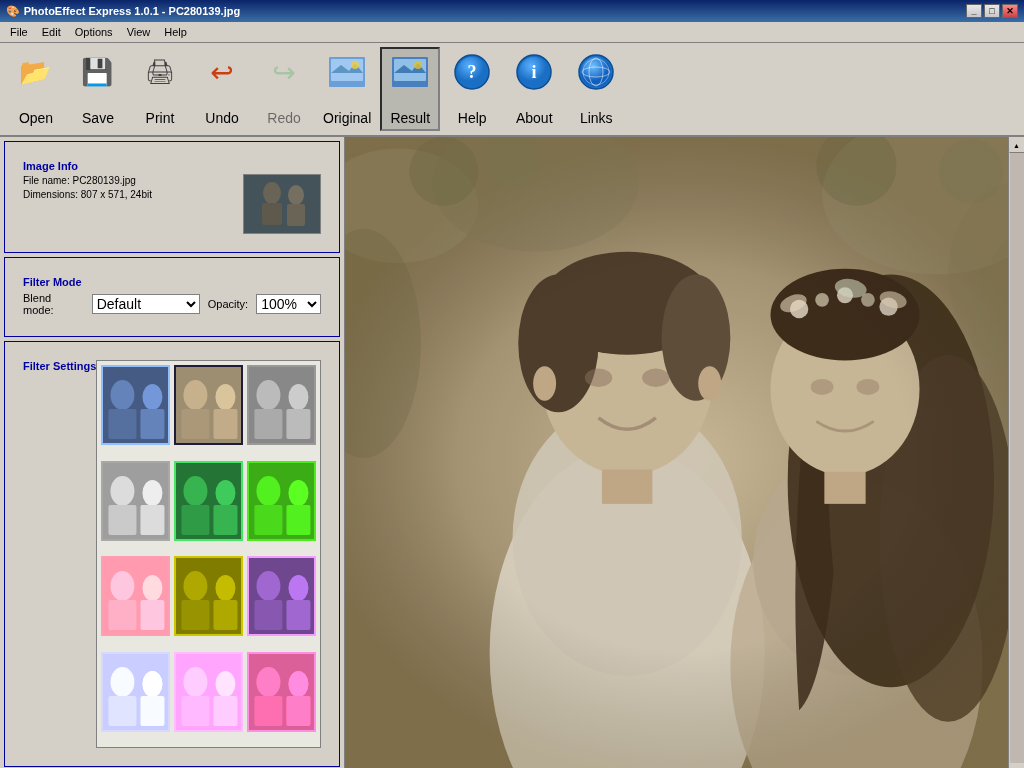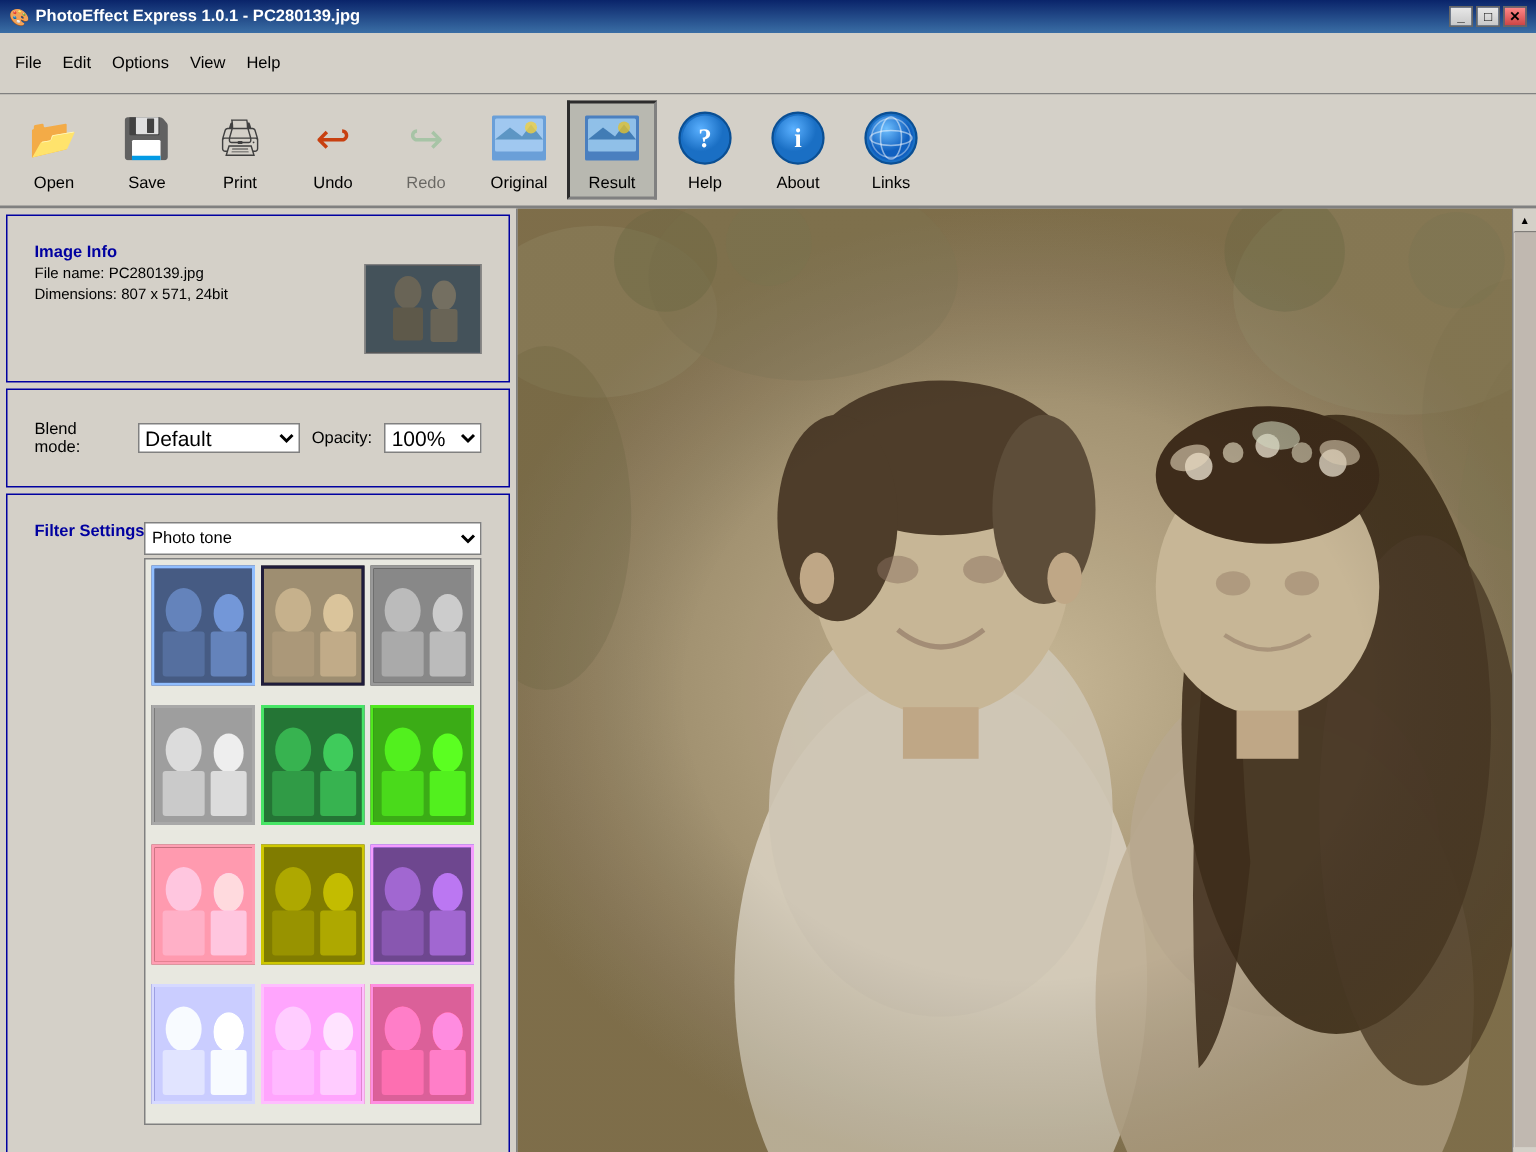--- a/index.html
+++ b/index.html
@@ -25,21 +25,21 @@
       display: flex; align-items: center; justify-content: center;
       background: linear-gradient(to bottom, #e8e8e8, #c8c8c8);
       color: #000;
       font-weight: bold;
     }
     .title-btn.close { background: linear-gradient(to bottom, #f88, #c44); }
 
     
     .menu-bar {
       background: #d4d0c8;
-      padding: 12px 4px;
+      padding: 2px 4px;
       display: flex;
       gap: 2px;
       border-bottom: 1px solid #808080;
     }
     .menu-item {
       padding: 2px 6px;
       cursor: pointer;
       font-size: 11px;
     }
 
@@ -56,21 +56,21 @@
       display: flex;
       flex-direction: column;
       align-items: center;
       padding: 3px 6px;
       cursor: pointer;
       border: 1px solid transparent;
       background: transparent;
       min-width: 60px;
     }
     .tool-icon { font-size: 28px; width: 44px; height: 40px; display: flex; align-items: center; justify-content: center; }
-    .tool-label { font-size: 11px; margin-top: 4px; }
+    .tool-label { font-size: 14px; margin-top: 18px; }
 
     
     .main-layout {
       display: flex;
       height: calc(768px - 22px - 20px - 52px - 4px);
     }
 
     
     .left-panel {
       width: 345px;
@@ -449,20 +449,21 @@
               <ellipse cx="52" cy="20" rx="8" ry="10" fill="#9a8a7a"></ellipse>
               <rect x="43" y="29" width="18" height="22" fill="#8a7a6a" rx="2"></rect>
               <rect x="0" y="0" width="78" height="60" fill="rgba(30,50,40,0.3)"></rect>
             </svg>
           </div>
         </div>
       </div>
     </div>
 
     <div class="section-box">
+      <div class="section-title">Filter Mode</div>
       <div class="filter-mode-content">
         <span class="label-text">Blend mode:</span>
         <select style="width:110px;">
           <option>Default</option>
           <option>Normal</option>
           <option>Multiply</option>
           <option>Screen</option>
           <option>Overlay</option>
         </select>
         <span class="label-text">Opacity:</span>
@@ -471,28 +472,20 @@
           <option>75%</option>
           <option>50%</option>
           <option>25%</option>
         </select>
       </div>
     </div>
 
     <div class="section-box" style="flex:1;display:flex;flex-direction:row;justify-content:flex-end;">
       <div class="section-title">Filter Settings</div>
       <div class="filter-settings-content">
-        <div class="filter-dropdown-row">
-          <select class="filter-select">
-            <option>Photo tone</option>
-            <option>Sepia</option>
-            <option>Black &amp; White</option>
-            <option>Vintage</option>
-          </select>
-        </div>
 
         <div class="thumb-grid-wrapper">
           <div class="thumb-grid">
 
             <div class="thumb-item thumb-blue">
               <svg width="100%" height="80" viewBox="0 0 90 80" preserveAspectRatio="xMidYMid slice">
                 <rect width="90" height="80" fill="#2a4a8a"></rect>
                 <ellipse cx="32" cy="28" rx="12" ry="15" fill="#4a6aaa"></ellipse>
                 <rect x="18" y="42" width="28" height="30" fill="#3a5a9a" rx="2"></rect>
                 <ellipse cx="62" cy="30" rx="10" ry="13" fill="#5a7aba"></ellipse>

